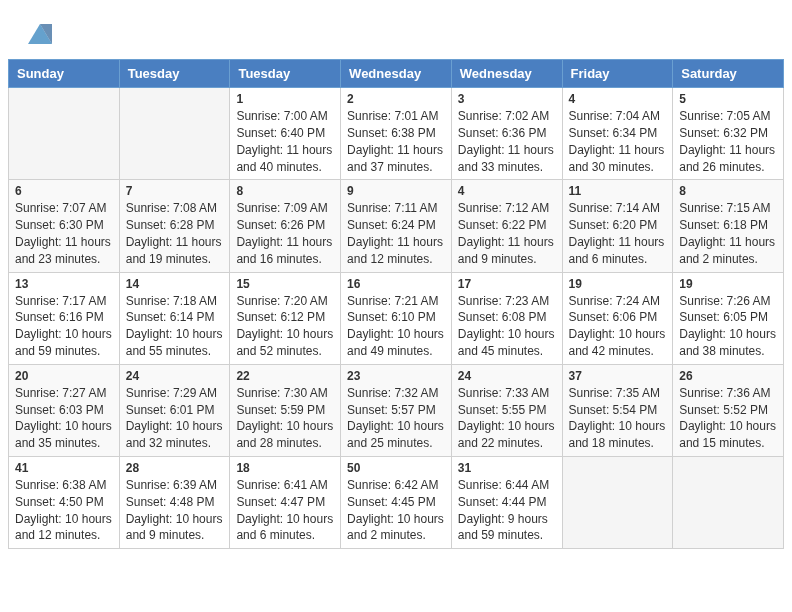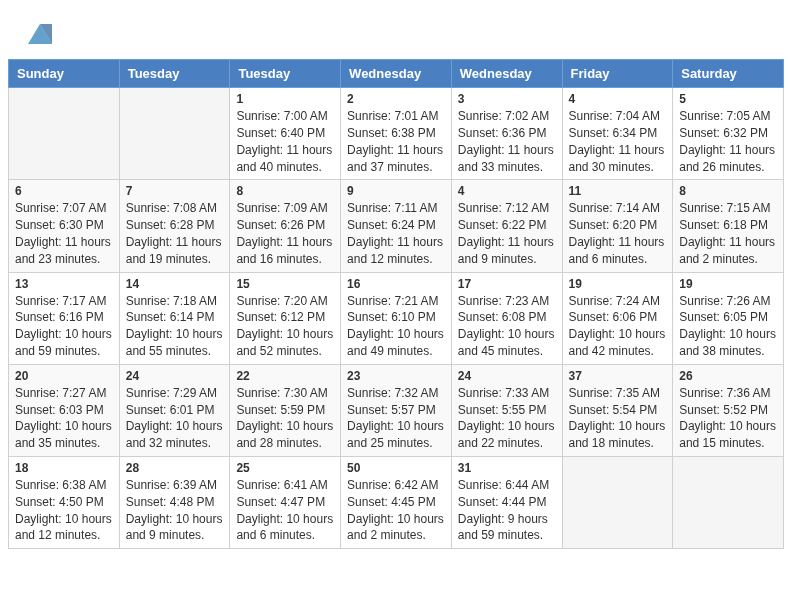--- a/index.html
+++ b/index.html
@@ -235,29 +235,29 @@
           <div class="day-num">37</div>
           <div class="day-info">Sunrise: 7:35 AM<br>Sunset: 5:54 PM<br>Daylight: 10 hours and 18 minutes.</div>
         </td>
         <td>
           <div class="day-num">26</div>
           <div class="day-info">Sunrise: 7:36 AM<br>Sunset: 5:52 PM<br>Daylight: 10 hours and 15 minutes.</div>
         </td>
       </tr>
       <tr>
         <td>
-          <div class="day-num">18</div>
+          <div class="day-num">41</div>
           <div class="day-info">Sunrise: 6:38 AM<br>Sunset: 4:50 PM<br>Daylight: 10 hours and 12 minutes.</div>
         </td>
         <td>
           <div class="day-num">28</div>
           <div class="day-info">Sunrise: 6:39 AM<br>Sunset: 4:48 PM<br>Daylight: 10 hours and 9 minutes.</div>
         </td>
         <td>
-          <div class="day-num">25</div>
+          <div class="day-num">18</div>
           <div class="day-info">Sunrise: 6:41 AM<br>Sunset: 4:47 PM<br>Daylight: 10 hours and 6 minutes.</div>
         </td>
         <td>
           <div class="day-num">50</div>
           <div class="day-info">Sunrise: 6:42 AM<br>Sunset: 4:45 PM<br>Daylight: 10 hours and 2 minutes.</div>
         </td>
         <td>
           <div class="day-num">31</div>
           <div class="day-info">Sunrise: 6:44 AM<br>Sunset: 4:44 PM<br>Daylight: 9 hours and 59 minutes.</div>
         </td>

